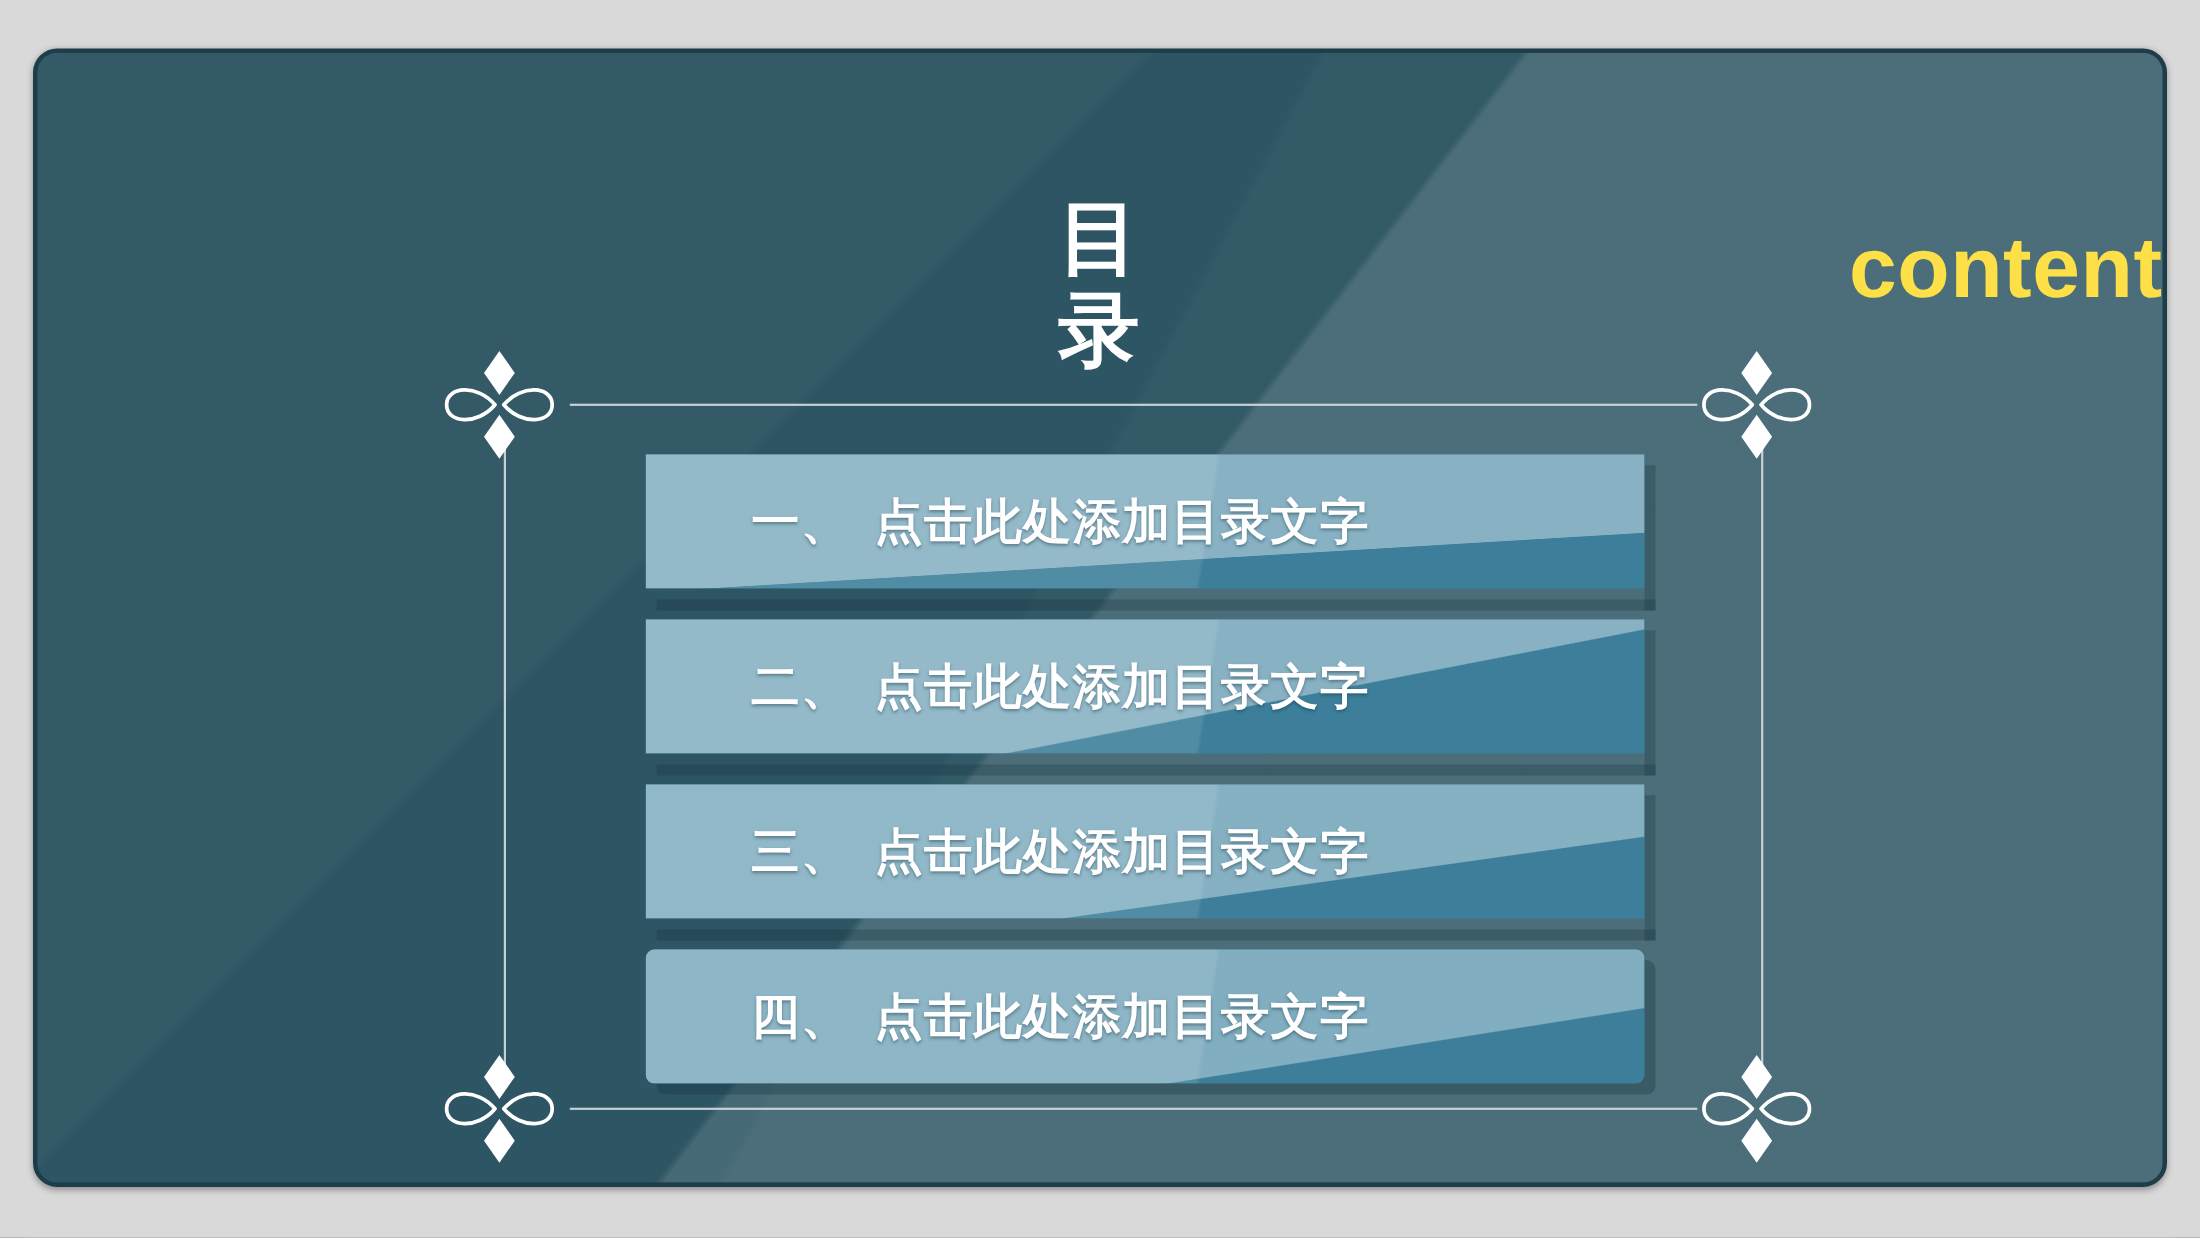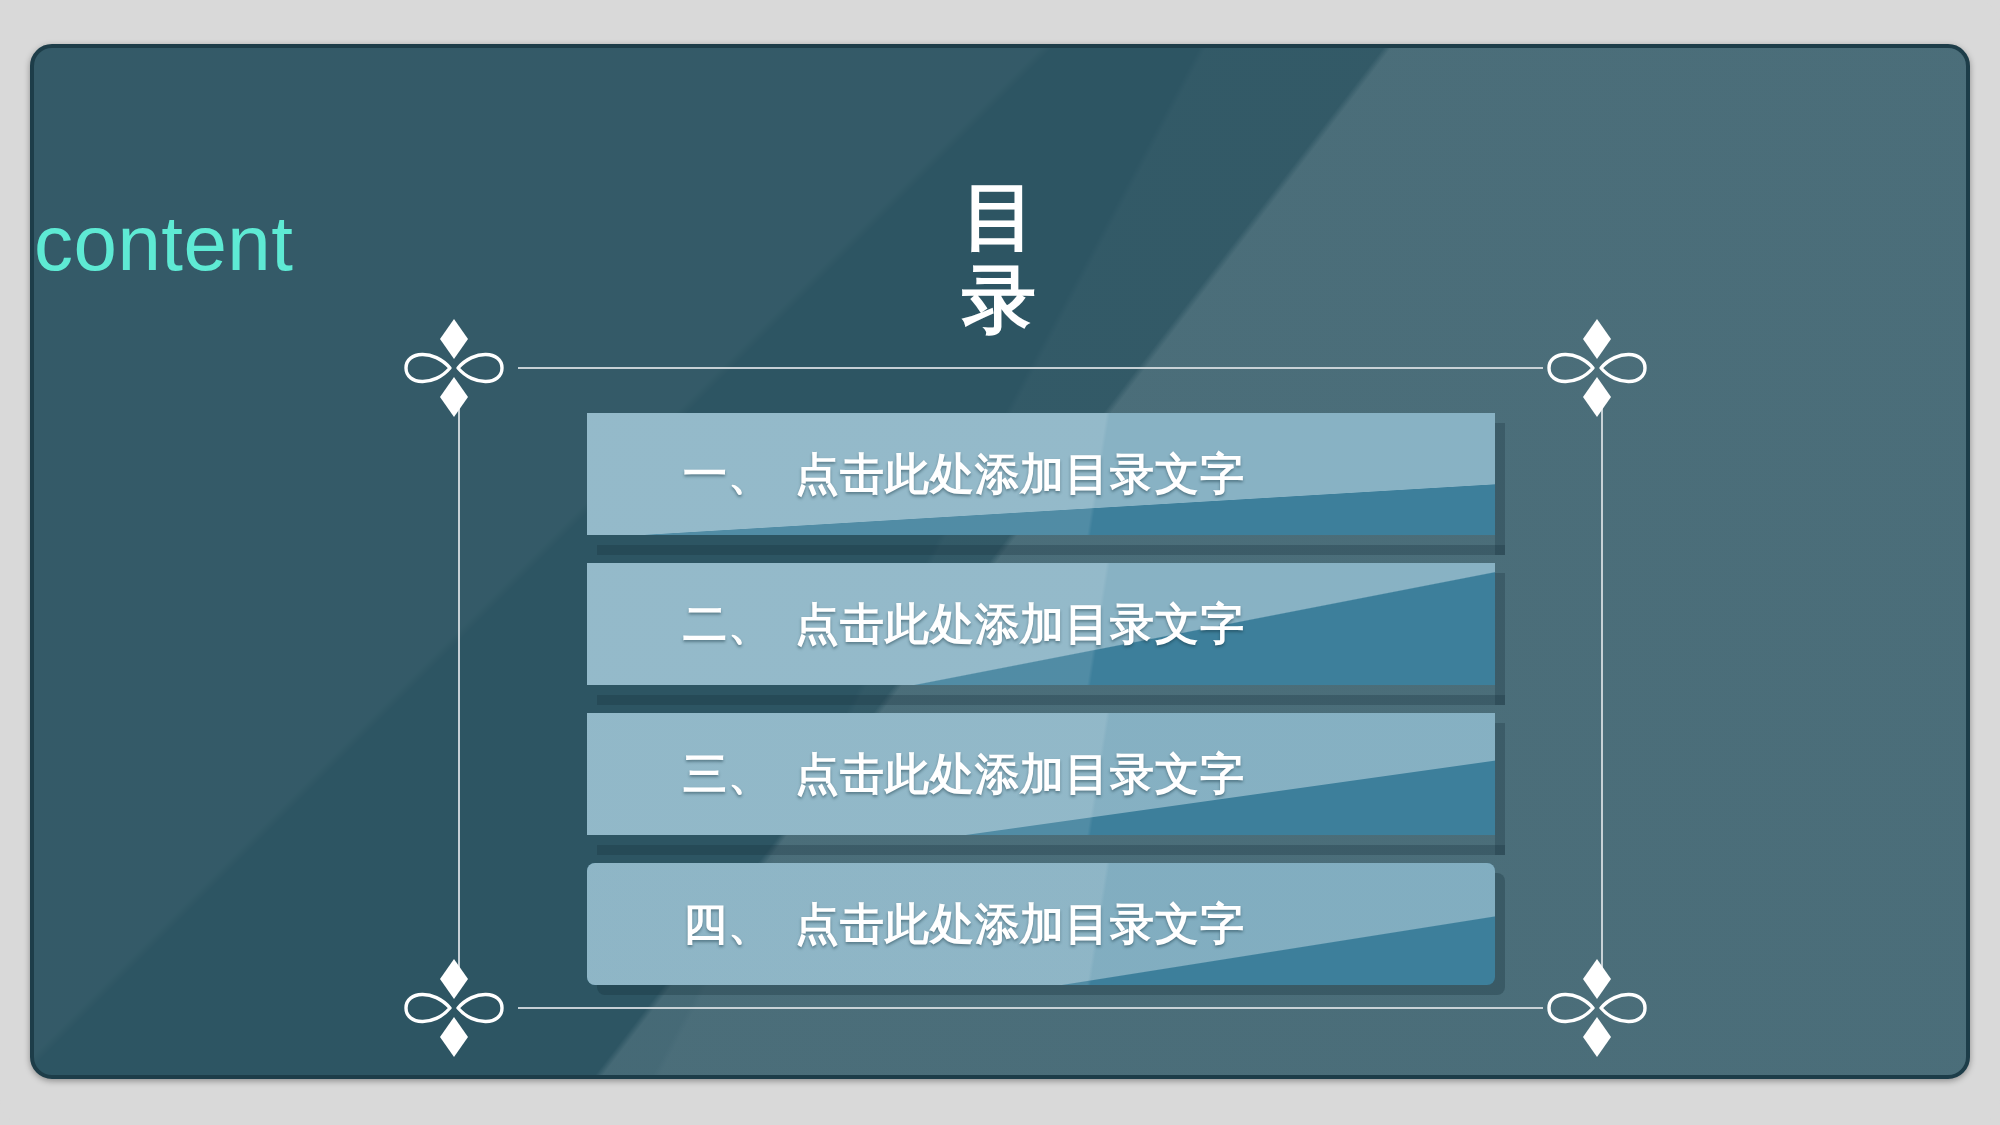--- a/index.html
+++ b/index.html
@@ -67,25 +67,25 @@
   
   #heading {
     position:absolute;
     left:0; right:0; top:128px;
     height:220px;
     pointer-events:none;
   }
   #heading-ghost {
     position:absolute;
     left:0; right:0; top:28px;
-    text-align:left;
+    text-align:right;
     font-size:78px;
-    font-weight:400;
+    font-weight:700;
     letter-spacing:.5px;
-    color:#5eead4;
+    color:#fde047;
     line-height:1;
   }
   #heading-cn {
     position:absolute;
     left:0; right:0; top:0;
     text-align:center;
     color:#ffffff;
     font-size:74px;
     font-weight:700;
     line-height:1.12;

